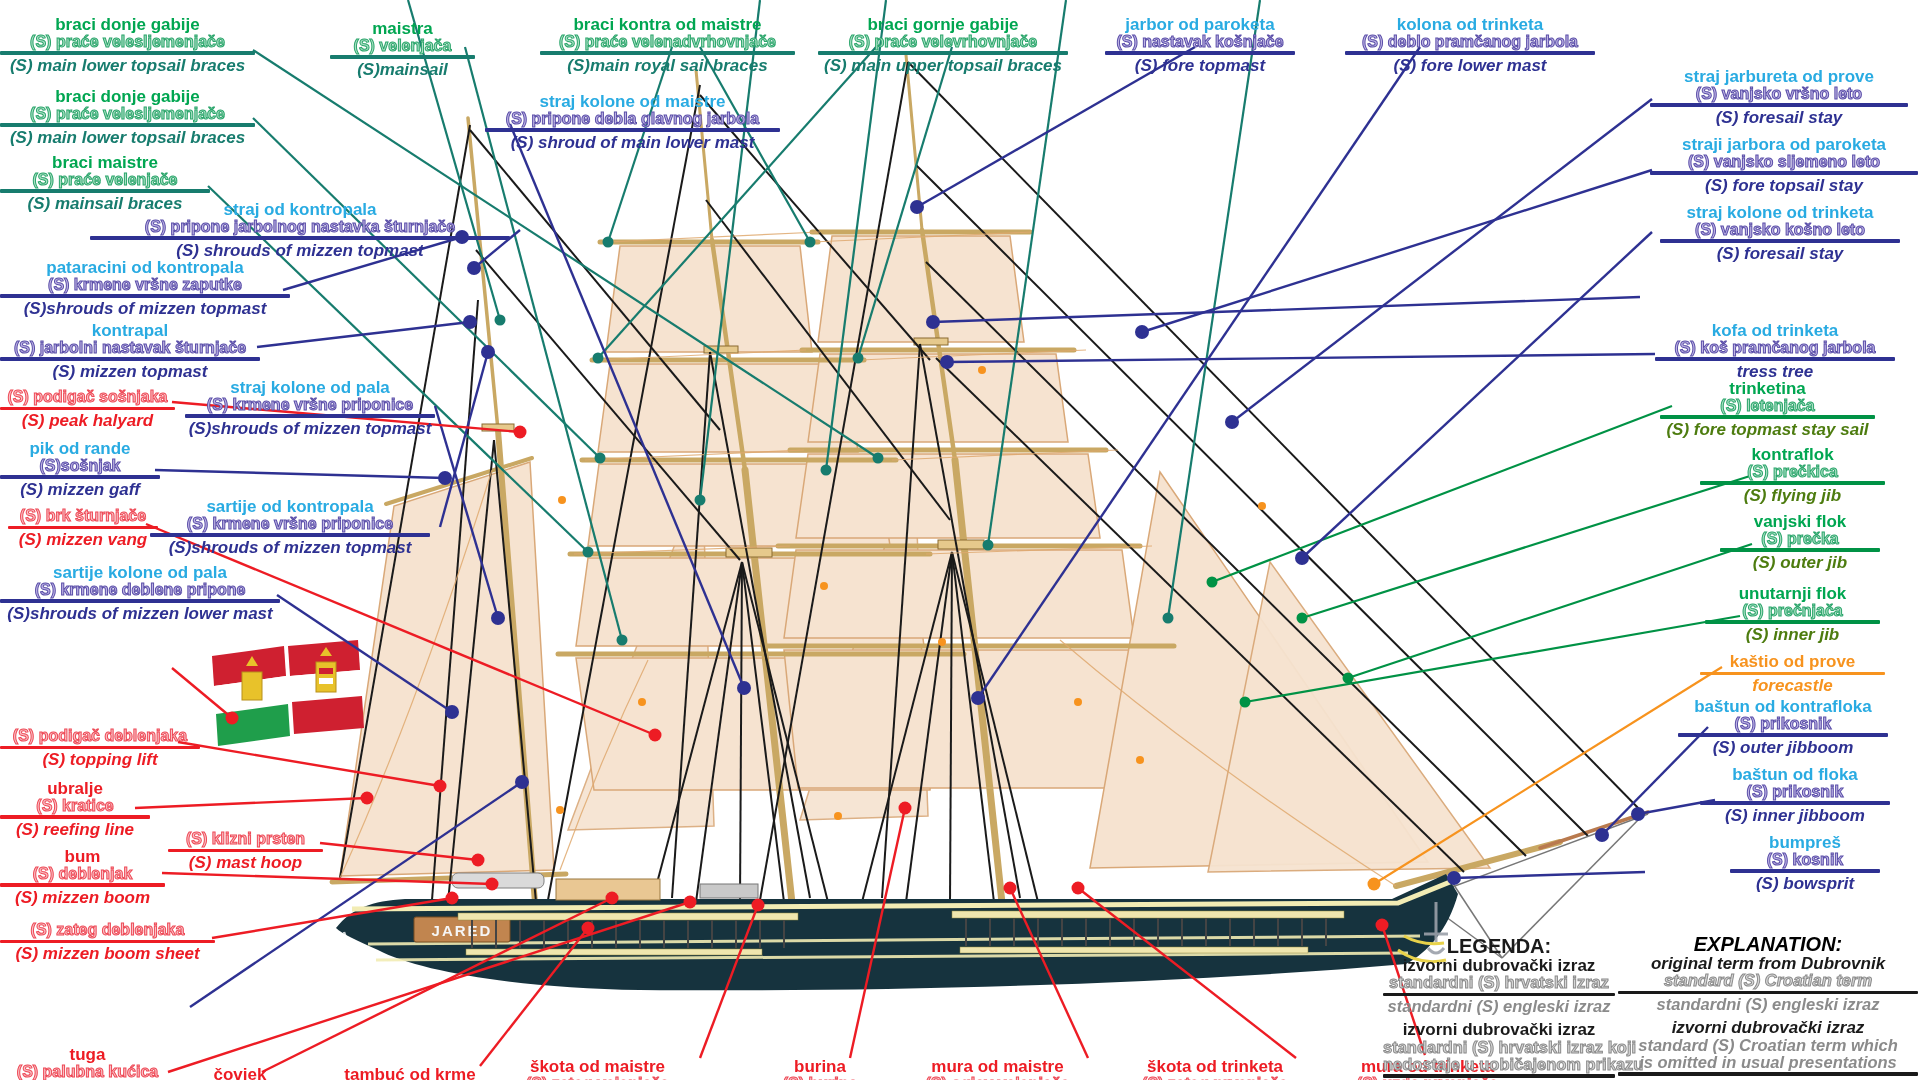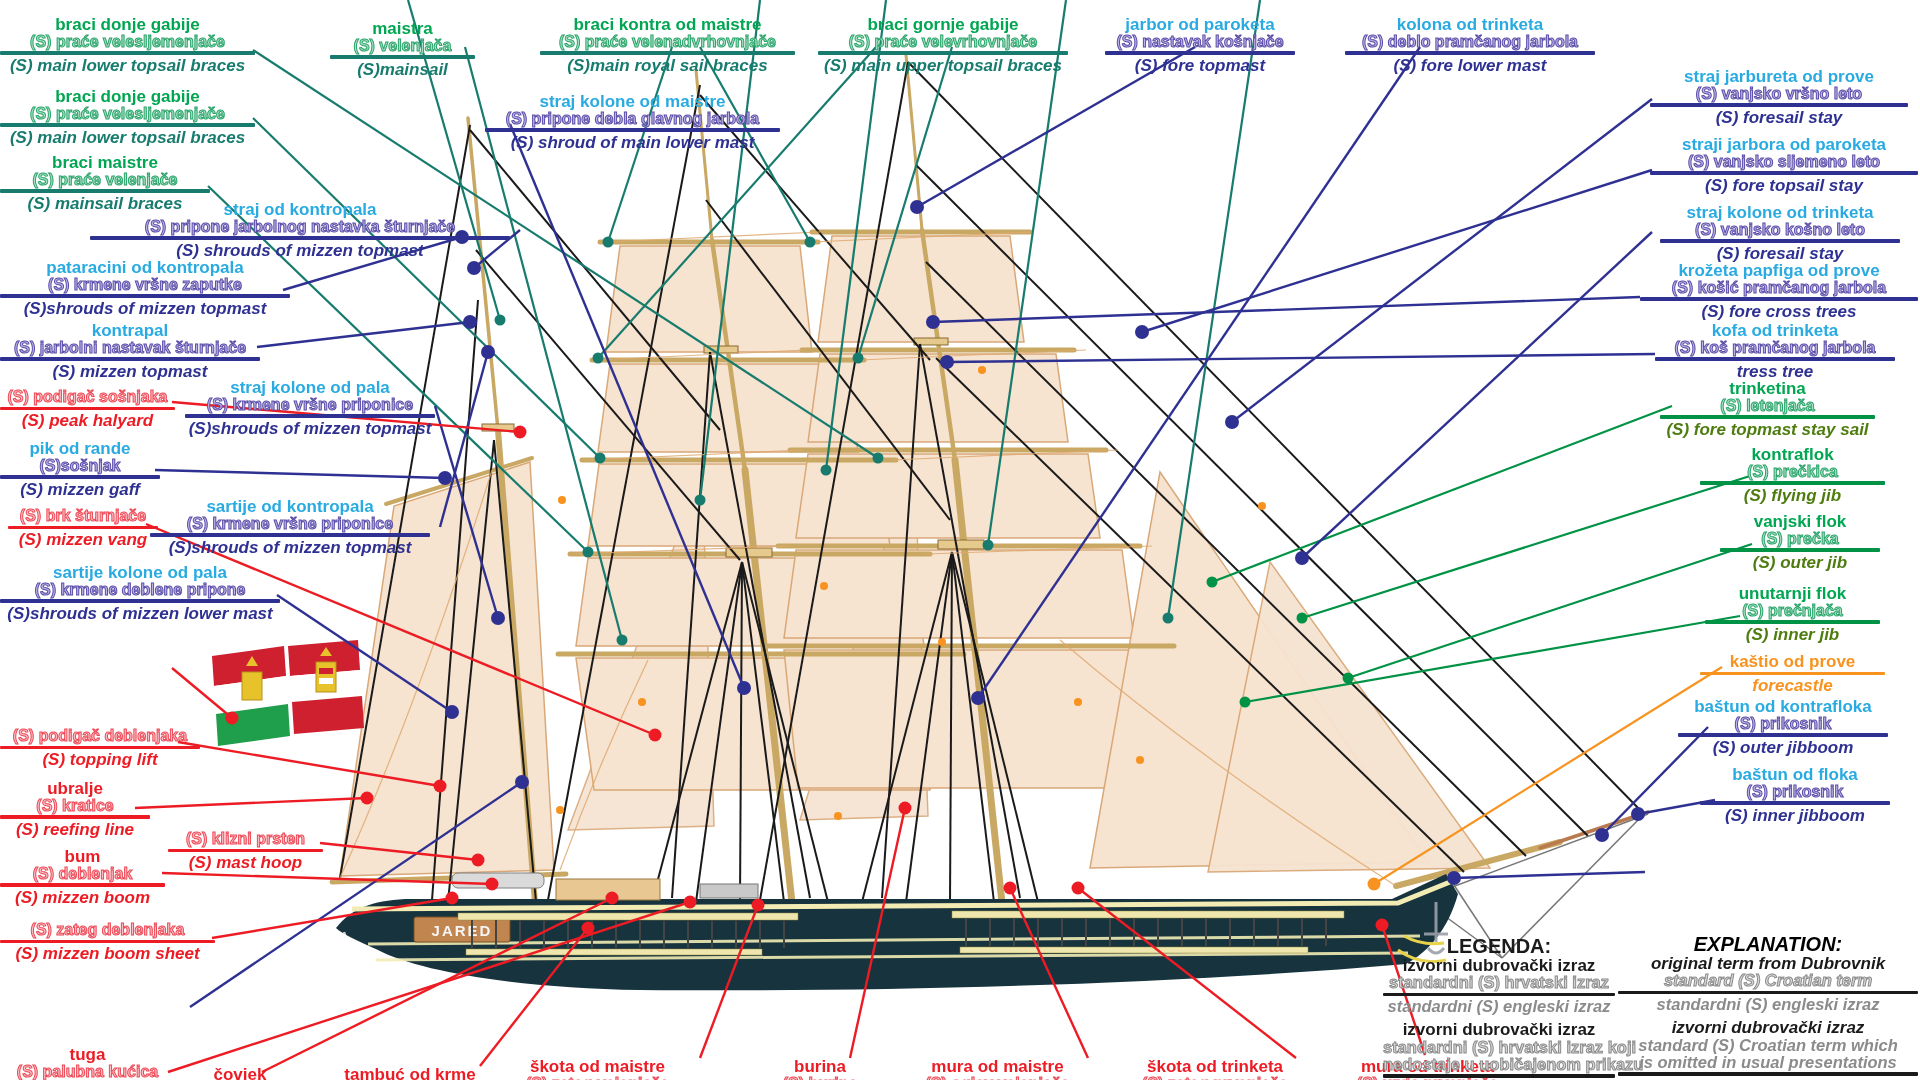--- a/index.html
+++ b/index.html
@@ -473,26 +473,20 @@
       <div class="ln std-purple">(S) vanjsko sljemeno leto</div>
       <div class="bar" style="background: rgb(46, 49, 146);"></div>
       <div class="ln en-navy">(S) fore topsail stay</div>
     </div>
     <div class="lbl" style="left: 1660px; top: 196px; width: 240px;">
       <div class="ln hr-cyan">straj kolone od trinketa</div>
       <div class="ln std-purple">(S) vanjsko košno leto</div>
       <div class="bar" style="background: rgb(46, 49, 146);"></div>
       <div class="ln en-navy">(S) foresail stay</div>
     </div>
-    <div class="lbl" style="left: 1640px; top: 254px; width: 278px;">
-      <div class="ln hr-cyan">krožeta papfiga od prove</div>
-      <div class="ln std-purple">(S) košić pramčanog jarbola</div>
-      <div class="bar" style="background: rgb(46, 49, 146);"></div>
-      <div class="ln en-navy">(S)  fore cross trees</div>
-    </div>
     <div class="lbl" style="left: 1655px; top: 314px; width: 240px;">
       <div class="ln hr-cyan">kofa od trinketa</div>
       <div class="ln std-purple">(S) koš pramčanog jarbola</div>
       <div class="bar" style="background: rgb(46, 49, 146);"></div>
       <div class="ln en-navy">tress tree</div>
     </div>
     <div class="lbl" style="left: 1660px; top: 372px; width: 215px;">
       <div class="ln hr-green">trinketina</div>
       <div class="ln std-lg">(S) letenjača</div>
       <div class="bar" style="background: rgb(0, 146, 69);"></div>
@@ -525,20 +519,26 @@
       <div class="ln hr-cyan">baštun od kontrafloka</div>
       <div class="ln std-purple">(S) prikosnik</div>
       <div class="bar" style="background: rgb(46, 49, 146);"></div>
       <div class="ln en-navy">(S) outer jibboom</div>
     </div>
     <div class="lbl" style="left: 1700px; top: 758px; width: 190px;">
       <div class="ln hr-cyan">baštun od floka</div>
       <div class="ln std-purple">(S) prikosnik</div>
       <div class="bar" style="background: rgb(46, 49, 146);"></div>
       <div class="ln en-navy">(S) inner jibboom</div>
+    </div>
+    <div class="lbl" style="left: 1730px; top: 826px; width: 150px;">
+      <div class="ln hr-cyan">bumpreš</div>
+      <div class="ln std-purple">(S) kosnik</div>
+      <div class="bar" style="background: rgb(46, 49, 146);"></div>
+      <div class="ln en-navy">(S) bowsprit</div>
     </div>
     <div class="lbl" style="left: 490px; top: 1050px; width: 215px;">
       <div class="ln hr-red">škota od maistre</div>
       <div class="ln std-pink">(S) zateg velenjače</div>
     </div>
     <div class="lbl" style="left: 770px; top: 1050px; width: 100px;">
       <div class="ln hr-red">burina</div>
       <div class="ln std-pink">(S) burina</div>
     </div>
     <div class="lbl" style="left: 895px; top: 1050px; width: 205px;">

